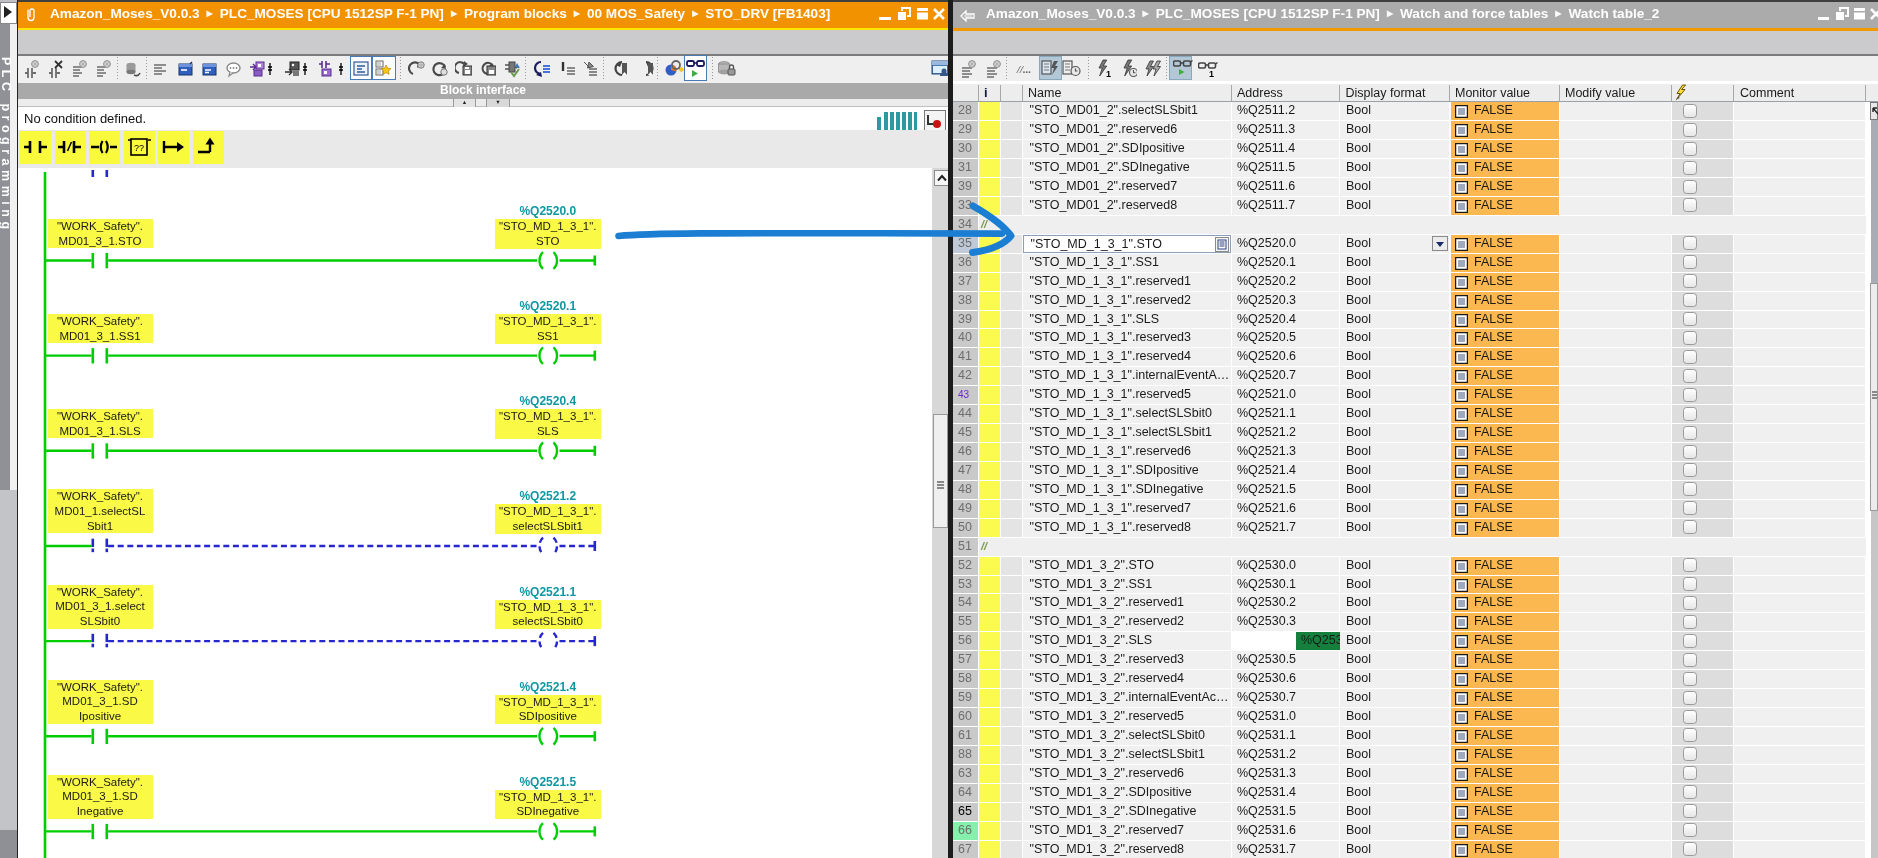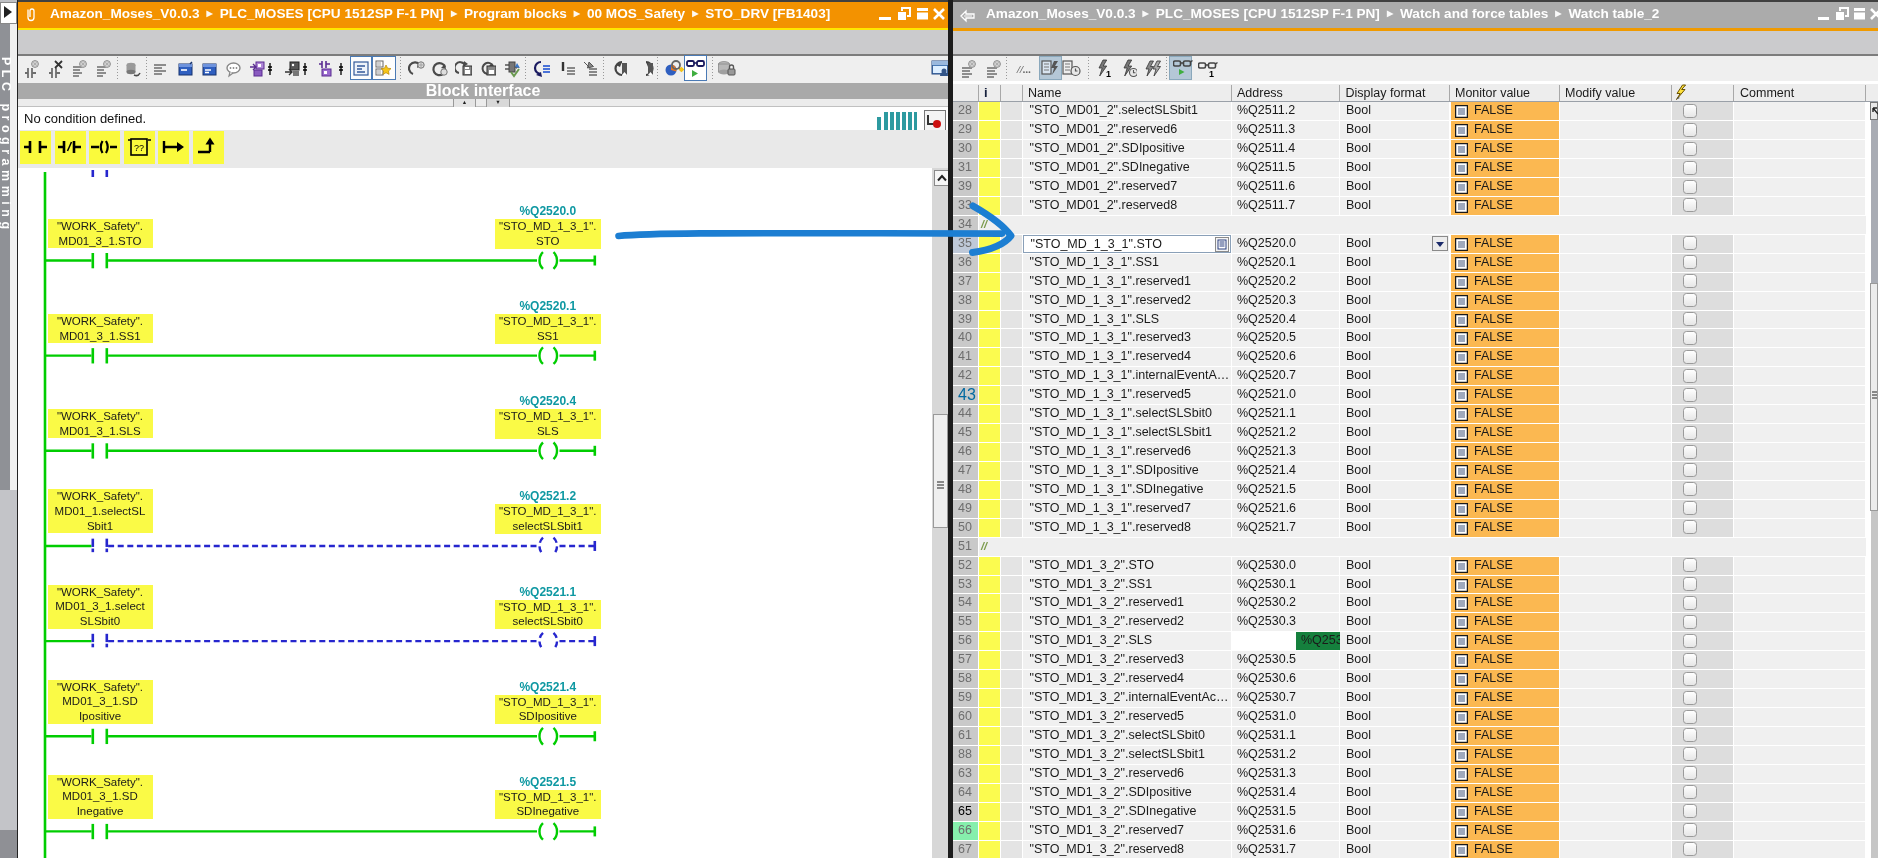--- a/index.html
+++ b/index.html
@@ -18,21 +18,21 @@
 <div class="abs" style="left:4px;top:6px;width:0;height:0;border-left:8px solid #222;border-top:6px solid transparent;border-bottom:6px solid transparent;"></div>
 <div class="abs" style="left:13px;top:57px;width:185px;height:13px;transform:rotate(90deg);transform-origin:0 0;color:#fff;font-size:12.5px;font-weight:bold;letter-spacing:4.5px;white-space:nowrap;">PLC programming</div>
 <div class="abs" style="left:17px;top:0px;width:1px;height:858px;background:#222;"></div>
 <div class="abs" style="left:18px;top:2px;width:930px;height:26px;background:#f39200;"></div>
 <div class="abs" style="left:18px;top:28px;width:930px;height:2px;background:#ffe600;"></div>
 <div class="abs" style="left:18px;top:30px;width:930px;height:23.5px;background:#cbcbcd;"></div>
 <div class="abs" style="left:18px;top:53.5px;width:930px;height:2px;background:#7c7c7c;"></div>
 <div class="abs" style="left:18px;top:55.5px;width:930px;height:25.5px;background:#efefef;"></div>
 <div class="abs" style="left:18px;top:55.5px;width:930px;height:27.5px;background:#efefef;"></div>
 <div class="abs" style="left:18px;top:83px;width:930px;height:15.5px;background:#a9a9a9;">
-    <div style="text-align:center;color:#fff;font-weight:bold;font-size:16px;line-height:15.5px;">Block interface</div>
+    <div style="text-align:center;color:#fff;font-weight:bold;font-size:12px;line-height:15.5px;">Block interface</div>
   </div>
 <div class="abs" style="left:18px;top:98.5px;width:930px;height:8.5px;background:#ececec;border-bottom:1px solid #c0c0c0;"></div>
 <div class="abs" style="left:453px;top:99px;width:23px;height:7.5px;background:#e4e4e4;border-left:1px solid #999;border-right:1px solid #999;">
     <div style="text-align:center;font-size:5.5px;line-height:7px;color:#222;">▲</div>
   </div>
 <div class="abs" style="left:486px;top:99px;width:24px;height:7.5px;background:#d8d8d8;border-left:1px solid #999;border-right:1px solid #999;">
     <div style="text-align:center;font-size:5.5px;line-height:7px;color:#222;">▼</div>
   </div>
 <div class="abs" style="left:18px;top:107px;width:930px;height:23px;background:#fff;"></div>
 <div class="abs" style="left:24px;top:111px;font-size:13px;color:#111;">No condition defined.</div>
@@ -833,21 +833,21 @@
       <rect x="3" y="3" width="7" height="7" fill="#9fa9bc"></rect>
     </svg>
     <div style="font-size:12.5px;color:#1a1a1a;line-height:17.93px;white-space:nowrap;overflow:hidden;text-overflow:ellipsis;padding-left:23px;">FALSE</div>
   </div>
 <div class="abs" style="left:1560px;top:367.32px;width:111px;height:17.93px;background:#f0f0f0;"></div>
 <div class="abs" style="left:1672px;top:367.32px;width:61px;height:17.93px;background:#dddddd;">
     <div style="position:absolute;left:11px;top:1.5px;width:14px;height:14px;background:linear-gradient(#ffffff,#e6e6e6);border:1px solid #9a9a9a;border-radius:3.5px;"></div>
   </div>
 <div class="abs" style="left:1734px;top:367.32px;width:131px;height:17.93px;background:#f0f0f0;"></div>
 <div class="abs" style="left:953px;top:386.25px;width:25px;height:17.93px;background:#c9c9c9;">
-    <div style="font-size:16px;color:#0369a1;line-height:17.93px;padding-left:5px;">43</div>
+    <div style="font-size:10px;color:#6d28d9;line-height:17.93px;padding-left:5px;">43</div>
   </div>
 <div class="abs" style="left:979px;top:386.25px;width:21px;height:17.93px;background:#fbfb4f;"></div>
 <div class="abs" style="left:1001px;top:386.25px;width:20.5px;height:17.93px;background:#e4e4e4;"></div>
 <div class="abs" style="left:1022.5px;top:386.25px;width:208.5px;height:17.93px;background:#f0f0f0;">
     <div style="font-size:12.5px;color:#1a1a1a;line-height:17.93px;white-space:nowrap;overflow:hidden;text-overflow:ellipsis;padding-left:7px;">"STO_MD_1_3_1".reserved5</div>
   </div>
 <div class="abs" style="left:1232px;top:386.25px;width:107px;height:17.93px;background:#f0f0f0;">
     <div style="font-size:12.5px;color:#1a1a1a;line-height:17.93px;white-space:nowrap;overflow:hidden;text-overflow:ellipsis;padding-left:5px;">%Q2521.0</div>
   </div>
 <div class="abs" style="left:1340px;top:386.25px;width:109px;height:17.93px;background:#f0f0f0;">

